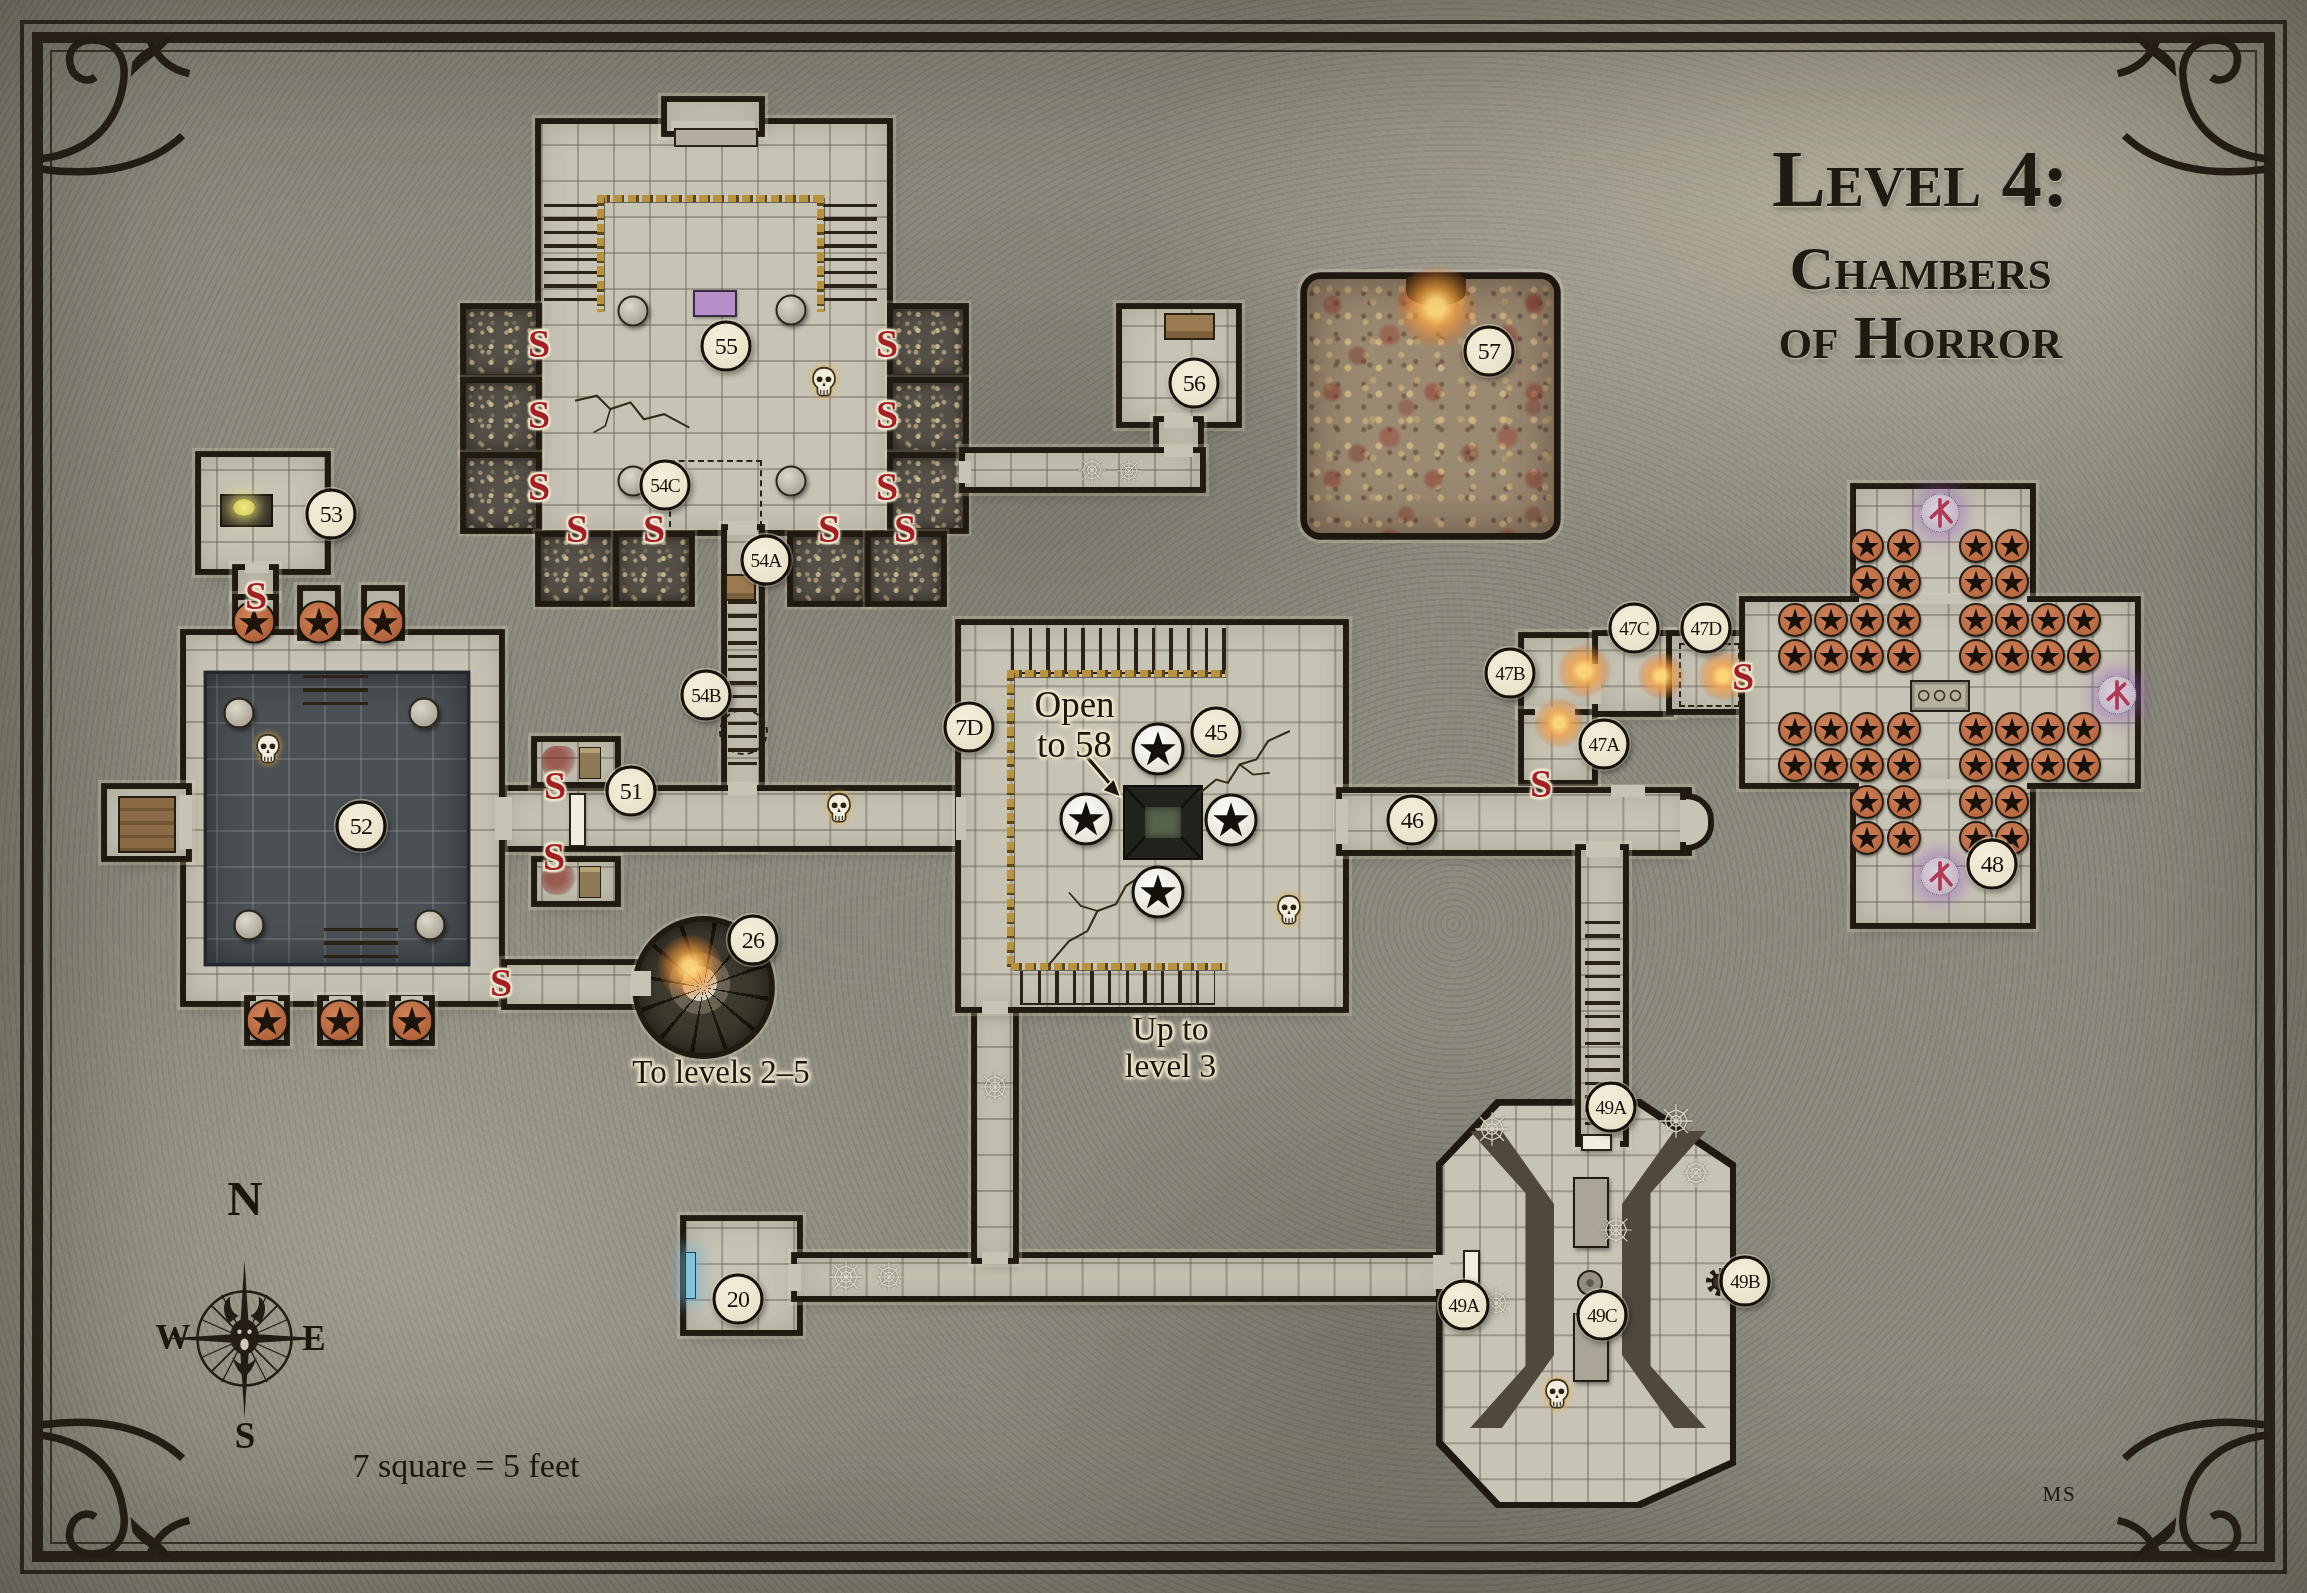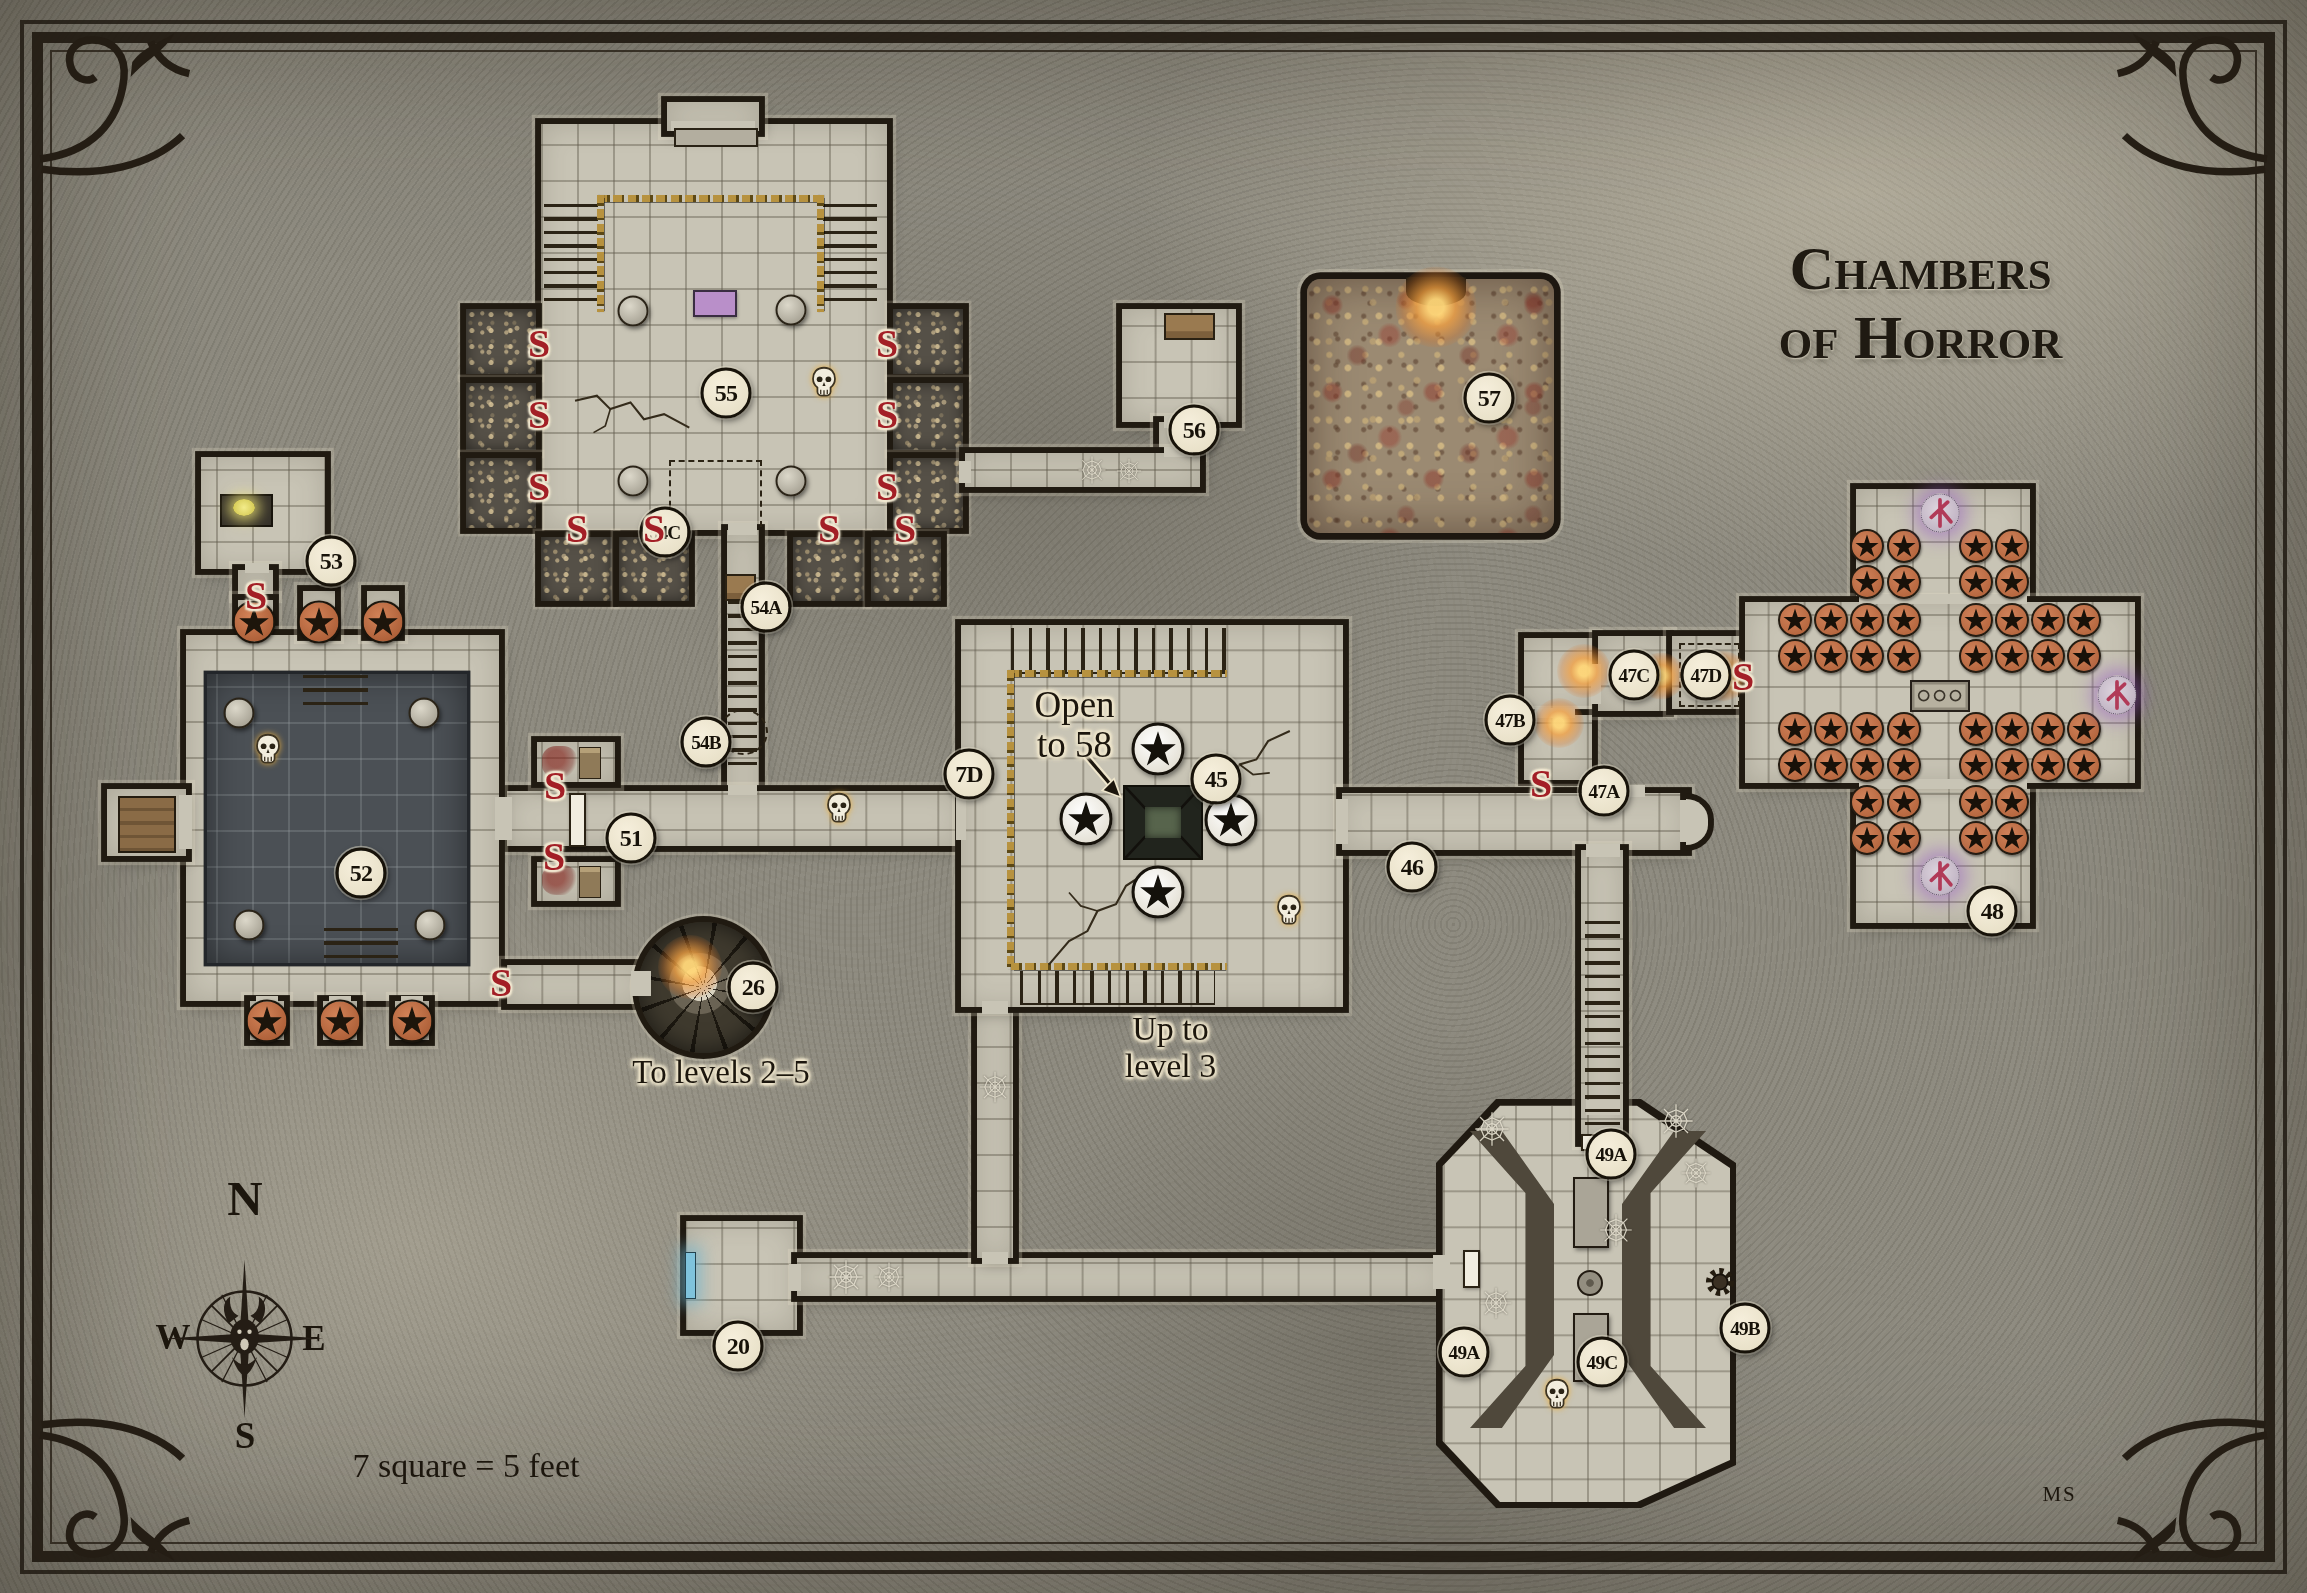--- a/index.html
+++ b/index.html
@@ -81,21 +81,21 @@
   .pit{position:absolute;z-index:4;background:#21241d;border:2.5px solid #111009;}
   .pitin{position:absolute;inset:20px;background:#57644c;box-shadow:inset 0 0 8.4px rgba(0,0,0,.6);}
   .texts{position:absolute;z-index:8;color:#1c160d;text-align:center;line-height:1.08;
      text-shadow:0 0 5.9px #efe6cc,0 0 5.9px #efe6cc,1.7px 1.7px 2.5px #efe6cc,-1.7px -1.7px 2.5px #efe6cc,1.7px -1.7px 2.5px #efe6cc,-1.7px 1.7px 2.5px #efe6cc;}
   
   .badge{position:absolute;z-index:7;width:45px;height:45px;border-radius:50%;
      left:var(--x);top:var(--y);transform:translate(-50%,-50%);
      background:radial-gradient(circle at 40% 35%, #f6efdc, #e4dcc2);
      border:3.4px solid #171209;box-shadow:1.7px 2.5px 5.9px rgba(0,0,0,.5), 0 0 0 1.7px rgba(240,233,211,.5);
      display:flex;align-items:center;justify-content:center;
-     font-size:var(--fs,24px);font-weight:700;color:#171209;letter-spacing:-0.8px;margin-top:47px;}
+     font-size:var(--fs,24px);font-weight:400;color:#171209;letter-spacing:-0.8px;}
   .sdoor{position:absolute;z-index:8;left:var(--x);top:var(--y);transform:translate(-50%,-50%);
      font-size:40px;font-weight:700;color:#a31f26;line-height:1;
      text-shadow:0 0 4.2px #f2e9d2,0 0 4.2px #f2e9d2,1.7px 1.7px 1.7px #f2e9d2,-1.7px -1.7px 1.7px #f2e9d2,1.7px -1.7px 1.7px #f2e9d2,-1.7px 1.7px 1.7px #f2e9d2;}
   .star45{position:absolute;z-index:6;width:47px;height:47px;border-radius:50%;
      left:var(--x);top:var(--y);transform:translate(-50%,-50%);
      background:radial-gradient(circle at 42% 35%, #ffffff, #dcd7c8);
      border:3.4px solid #16120b;box-shadow:1.7px 2.5px 5px rgba(0,0,0,.45);}
   .star45::after{content:"";position:absolute;inset:4.2px;background:#14110b;
      clip-path:polygon(50% 4%,61% 38%,96% 38%,68% 59%,79% 93%,50% 71%,21% 93%,32% 59%,4% 38%,39% 38%);}
   .plate{position:absolute;z-index:6;width:39px;height:39px;border-radius:50%;
@@ -606,20 +606,21 @@
       <div>to 58</div>
     </div>
   <div class="texts" style="left:1091px;top:1011px;width:159px;font-size:34px">
       <div>Up to</div>
       <div>level 3</div>
     </div>
   <div class="texts" style="left:595px;top:1055px;width:252px;font-size:33px">To levels 2–5</div>
   <div class="texts" style="left:294px;top:1448px;width:344px;font-size:34px;text-shadow:none">7 square = 5 feet</div>
   <div class="texts" style="left:2009px;top:1483px;width:101px;font-size:21px;text-shadow:none;letter-spacing:1.7px">MS</div>
 
+  <div class="title" style="left:1711px;top:133px;width:419px;font-size:81px;font-weight:600">Level 4:</div>
   <div class="title" style="left:1711px;top:302px;width:419px;font-size:62px;font-weight:600">of Horror</div>
   <div class="title" style="left:1711px;top:233px;width:419px;font-size:62px;font-weight:600">Chambers</div>
 
   <svg class="obj" style="left:148px;top:1179px;z-index:9" width="193" height="319" viewBox="0 0 230 380">
     <g stroke="#241d15" fill="none">
       <circle cx="115" cy="190" r="56" stroke-width="3"></circle>
       <path d="M115 134 V246 M59 190 H171 M75 150 L155 230 M155 150 L75 230" stroke-width="2"></path>
       <path d="M88 138 L142 242 M142 138 L88 242 M63 167 L167 213 M167 167 L63 213" stroke-width="1.4"></path>
     </g>
     <g fill="#241d15">

